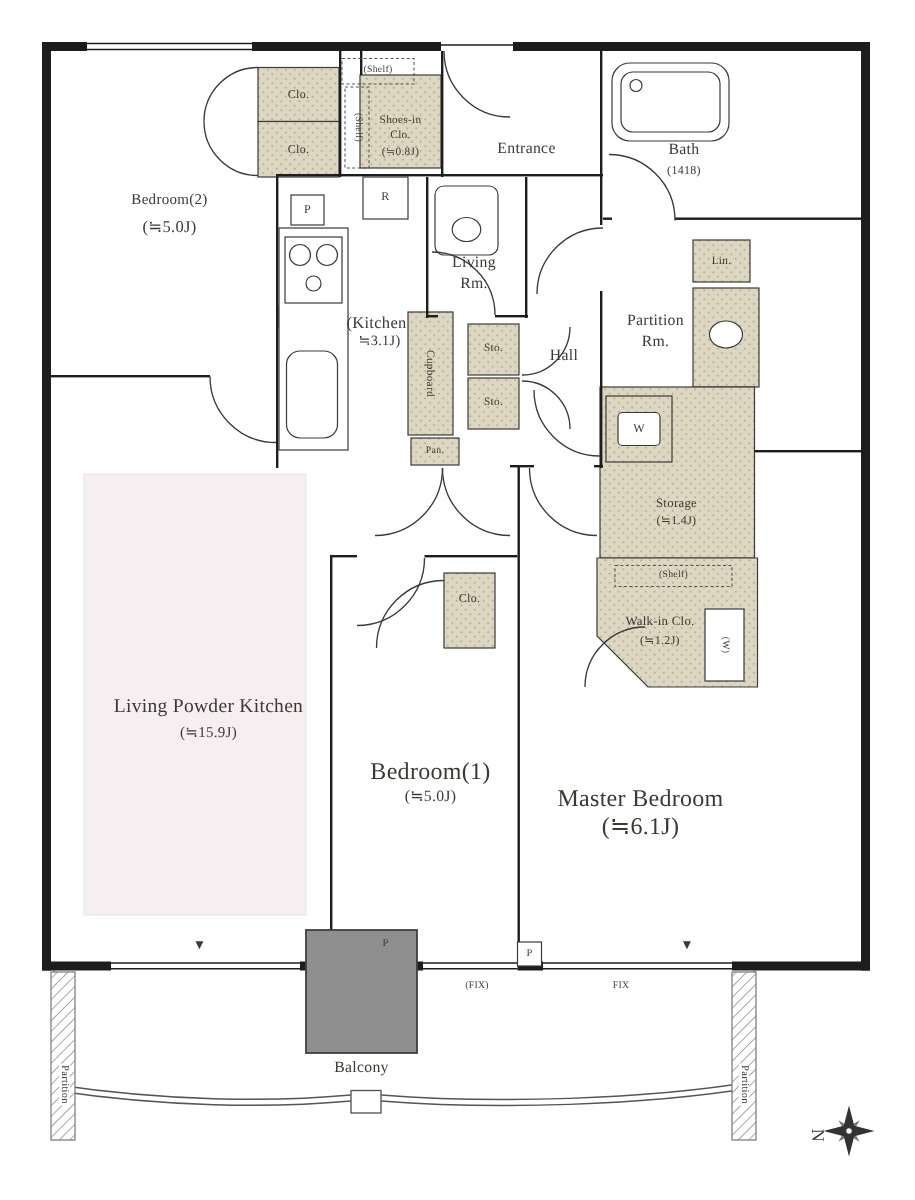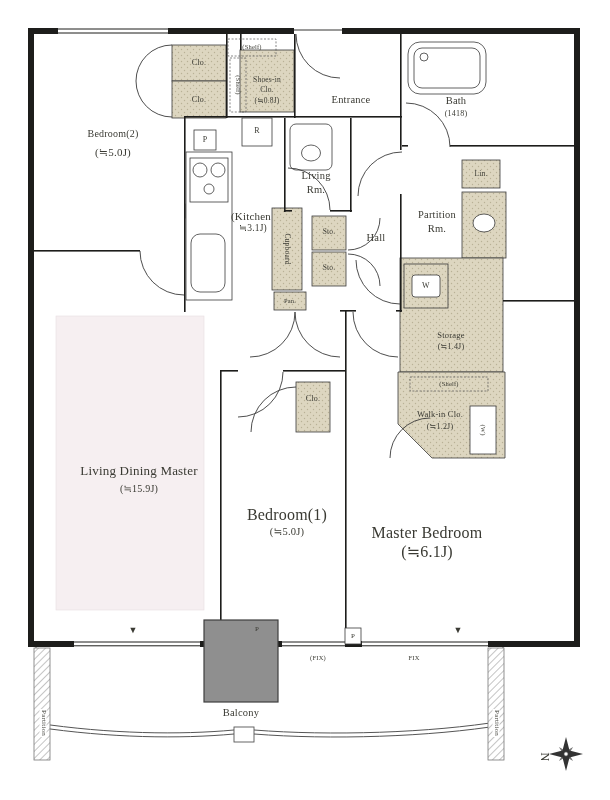--- a/index.html
+++ b/index.html
@@ -192,21 +192,21 @@
 <div class="lbl" style="left:376px;top:238px;font-size:10.5px">Hall</div>
 <div class="lbl" style="left:290px;top:301px;font-size:6.5px">Pan.</div>
 <div class="lbl" style="left:426px;top:286px;font-size:8px">W</div>
 <div class="lbl" style="left:451px;top:335px;font-size:8.5px">Storage</div>
 <div class="lbl" style="left:451px;top:347px;font-size:8px">(≒1.4J)</div>
 <div class="lbl" style="left:449px;top:384px;font-size:6.5px">(Shelf)</div>
 <div class="lbl" style="left:440px;top:414px;font-size:8.5px">Walk-in Clo.</div>
 <div class="lbl" style="left:440px;top:427px;font-size:8px">(≒1.2J)</div>
 <div class="lbl rot" style="left:483px;top:430px;font-size:6.5px">(W)</div>
 <div class="lbl" style="left:313px;top:399px;font-size:8px">Clo.</div>
-<div class="lbl" style="left:139px;top:470px;font-size:13px">Living Dining Master</div>
+<div class="lbl" style="left:139px;top:470px;font-size:13px">Living Powder Kitchen</div>
 <div class="lbl" style="left:139px;top:489px;font-size:10px">(≒15.9J)</div>
 <div class="lbl" style="left:287px;top:515px;font-size:16px">Bedroom(1)</div>
 <div class="lbl" style="left:287px;top:532px;font-size:10.5px">(≒5.0J)</div>
 <div class="lbl" style="left:427px;top:533px;font-size:16px">Master Bedroom</div>
 <div class="lbl" style="left:427px;top:552px;font-size:16px">(≒6.1J)</div>
 <div class="lbl" style="left:241px;top:713px;font-size:10.5px">Balcony</div>
 <div class="lbl rot chip" style="left:43px;top:723px;font-size:7px">Partition</div>
 <div class="lbl rot chip" style="left:496px;top:723px;font-size:7px">Partition</div>
 <div class="lbl" style="left:133px;top:630px;font-size:9px">▼</div>
 <div class="lbl" style="left:458px;top:630px;font-size:9px">▼</div>

